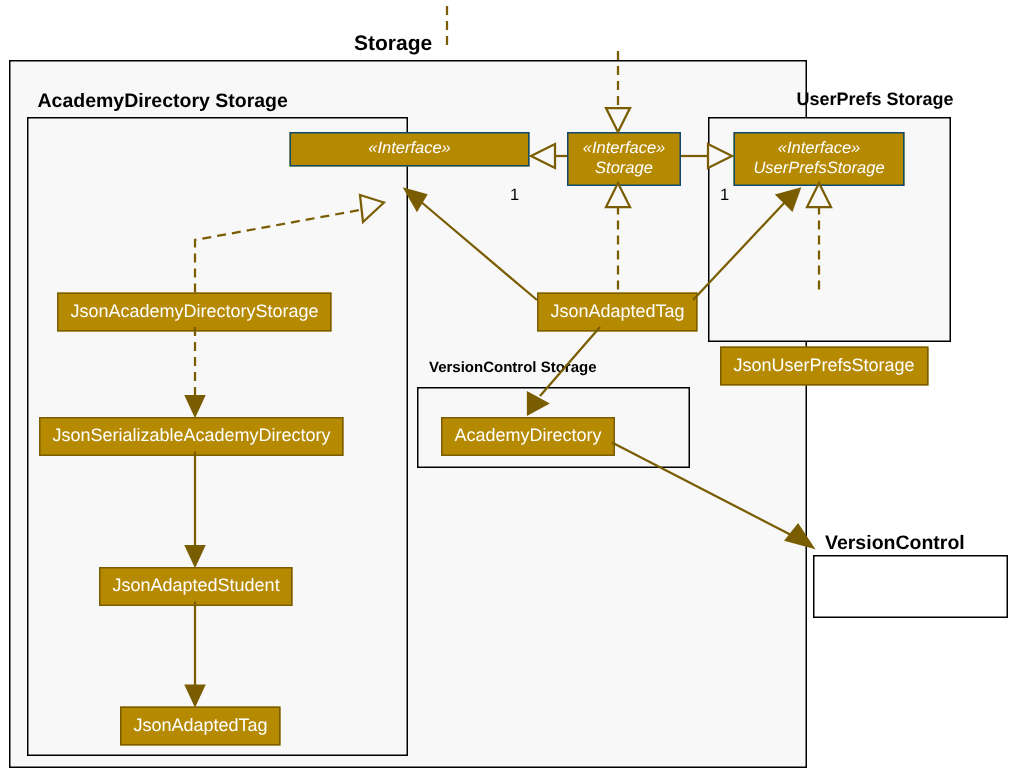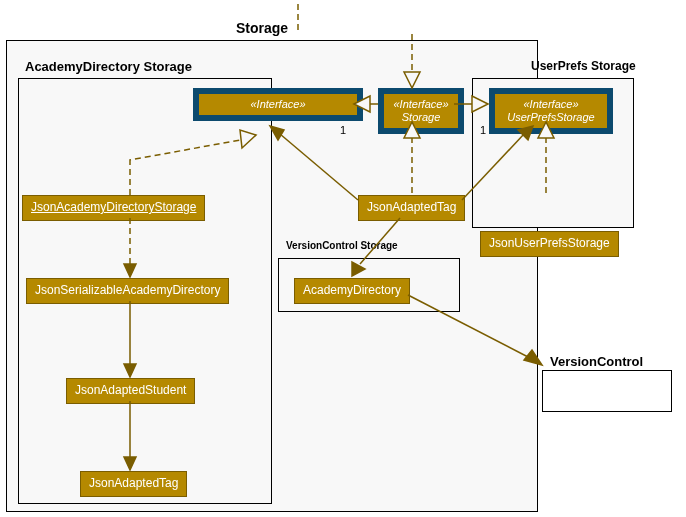--- a/index.html
+++ b/index.html
@@ -35,21 +35,21 @@
     border: 1px solid #7a5d00;
     padding: 4px 8px;
     text-align: center;
     font-size: 12px;
     line-height: 1.3;
   }
   .interface-box {
     position: absolute;
     background: #b58900;
     color: #fff;
-    border: 6px solid #0c4a6e;
+    border: 1px solid #0c4a6e;
     padding: 4px 6px;
     text-align: center;
     font-size: 11px;
     font-style: italic;
     line-height: 1.2;
   }
   svg {
     position: absolute;
     top: 0;
     left: 0;
@@ -94,21 +94,21 @@
   <div>«Interface»</div>
 </div>
 
 <div class="interface-box" style="left:489px; top:88px; width:100px;">
   <div>«Interface»</div>
   <div>UserPrefsStorage</div>
 </div>
 
 <div class="class-box" style="left:358px; top:195px;">JsonAdaptedTag</div>
 
-<div class="class-box" style="left:22px; top:195px;text-decoration:underline;">JsonAcademyDirectoryStorage</div>
+<div class="class-box" style="left:38px; top:195px;">JsonAcademyDirectoryStorage</div>
 
 <div class="class-box" style="left:480px; top:195px;margin-top:36px;">JsonUserPrefsStorage</div>
 
 <div class="class-box" style="left:26px; top:278px;">JsonSerializableAcademyDirectory</div>
 
 <div class="class-box" style="left:66px; top:378px;">JsonAdaptedStudent</div>
 
 <div class="class-box" style="left:80px; top:471px;">JsonAdaptedTag</div>
 
 <div class="class-box" style="left:294px; top:278px;">AcademyDirectory</div>

